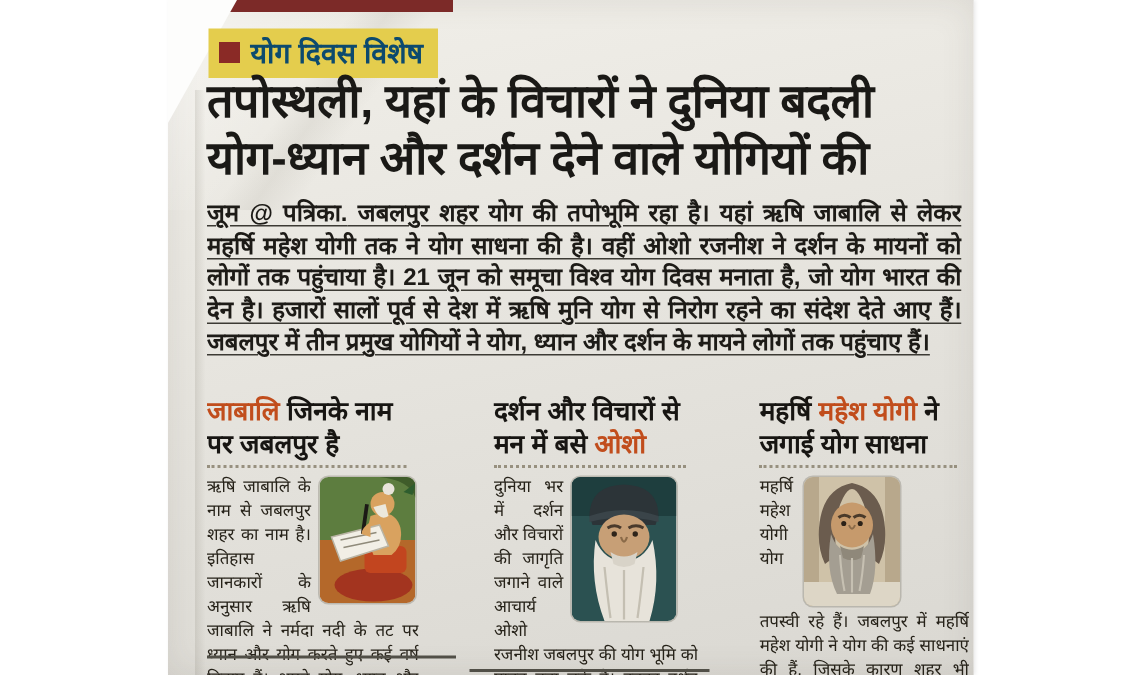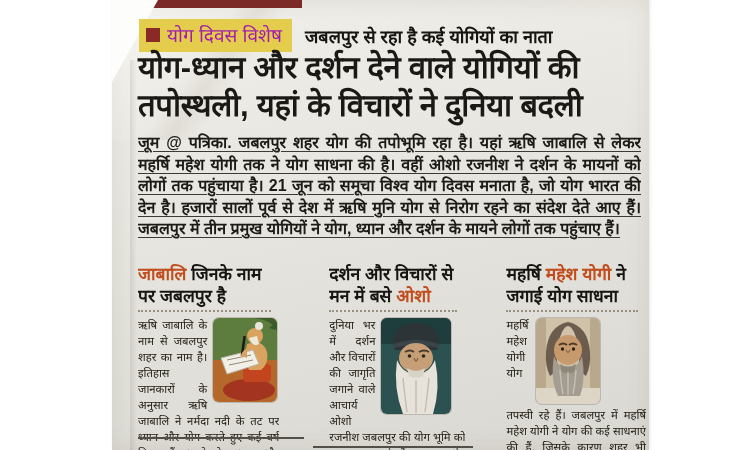--- a/index.html
+++ b/index.html
@@ -36,21 +36,21 @@
     background:#7c2a28;
   }
 
   
   .kicker-row { position:absolute; left:27px; top:19px; display:flex; align-items:center; white-space:nowrap; }
   .kicker-highlight {
     display:flex; align-items:center; gap:7px;
     background:#e4cd4d; padding:3px 10px 4px 7px;
   }
   .kicker-bullet { width:14px; height:14px; background:#8a2a26; flex:0 0 auto; }
-  .kicker-label { font-size:19px; font-weight:400; color:#a21caf; }
+  .kicker-label { font-size:19px; font-weight:700; color:#0c4a6e; }
   .kicker-subtitle { margin-left:13px; font-size:18px; font-weight:700; color:#171512; }
 
   
   .headline { position:absolute; left:26px; top:49px; width:508px; color:#1a1916; }
   .headline .hl { font-size:31px; line-height:38px; font-weight:700; white-space:nowrap; letter-spacing:-.3px; }
 
   
   .lead {
     position:absolute; left:26px; top:132px; width:503px; height:114px; overflow:hidden;
     font-size:16px; line-height:21.5px; font-weight:700; color:#1d1b17;
@@ -91,26 +91,25 @@
     <div class="paper-crease"></div>
     <div class="masthead-strip"></div>
     <div class="paper-fold"></div>
     <div class="left-edge-shade"></div>
 
     <div class="kicker-row">
       <div class="kicker-highlight">
         <span class="kicker-bullet"></span>
         <span class="kicker-label">योग दिवस विशेष</span>
       </div>
-      <span class="kicker-subtitle">जबलपुर से रहा है कई योगियों का नाता</span>
     </div>
 
     <div class="headline">
+      <div class="hl">तपोस्थली, यहां के विचारों ने दुनिया बदली</div>
       <div class="hl">योग-ध्यान और दर्शन देने वाले योगियों की</div>
-      <div class="hl">तपोस्थली, यहां के विचारों ने दुनिया बदली</div>
     </div>
 
     <p class="lead"><span class="byline">जूम @ पत्रिका.</span><span> जबलपुर शहर योग की तपोभूमि रहा है। यहां ऋषि जाबालि से लेकर महर्षि महेश योगी तक ने योग साधना की है। वहीं ओशो रजनीश ने दर्शन के मायनों को लोगों तक पहुंचाया है। 21 जून को समूचा विश्व योग दिवस मनाता है, जो योग भारत की देन है। हजारों सालों पूर्व से देश में ऋषि मुनि योग से निरोग रहने का संदेश देते आए हैं। जबलपुर में तीन प्रमुख योगियों ने योग, ध्यान और दर्शन के मायने लोगों तक पहुंचाए हैं।</span></p>
 
     <div class="columns">
 
       <div class="col col-1">
         <div class="col-header"><span class="accent">जाबालि</span><span> जिनके नाम पर जबलपुर है</span></div>
         <div class="col-divider"></div>
         <div class="col-body">

